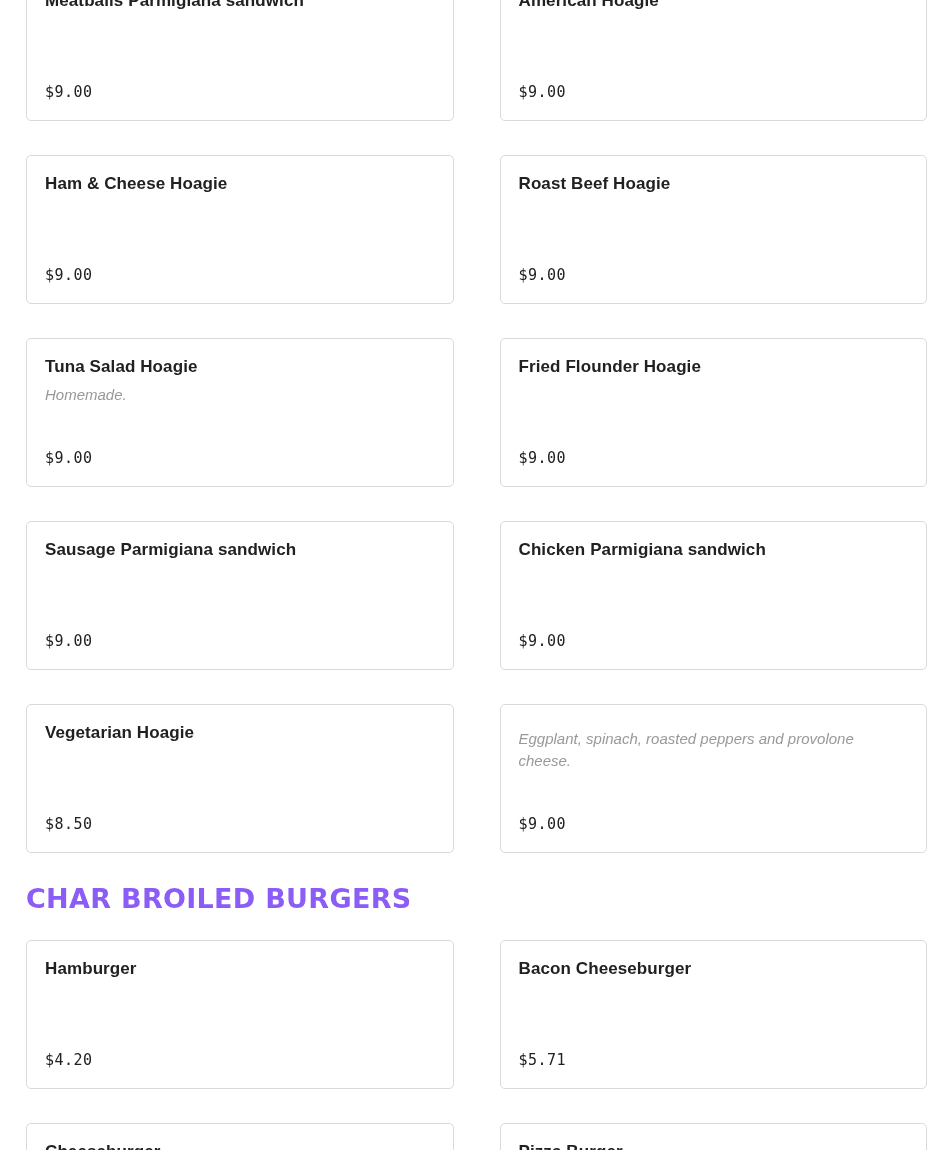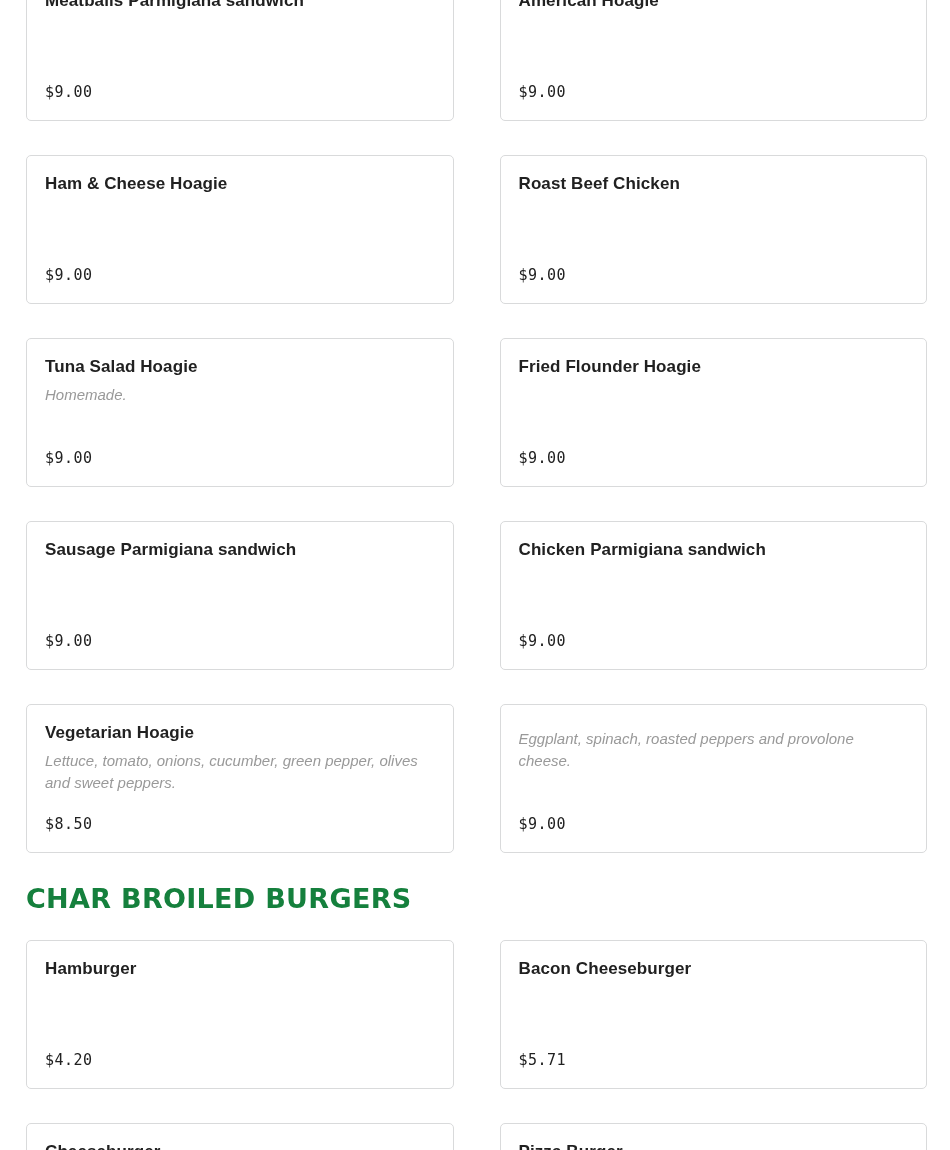--- a/index.html
+++ b/index.html
@@ -60,21 +60,21 @@
     color: #212121;
     letter-spacing: 0.5px;
   }
   .section-heading {
     margin: 32px 0 27px 0;
     font-family: "DejaVu Sans", "Liberation Sans", sans-serif;
     font-size: 27px;
     line-height: 28px;
     font-weight: 800;
     letter-spacing: 0.3px;
-    color: #15803d;
+    color: #8b5cf6;
     text-transform: uppercase;
   }
 </style>
 </head>
 <body>
 
 <main class="page">
   <div id="menu-root">
       <div class="cards">
         <article class="card">
@@ -86,21 +86,21 @@
     <h3 class="title">American Hoagie</h3>
 
     <div class="price">$9.00</div>
   </article>
         <article class="card">
     <h3 class="title">Ham &amp; Cheese Hoagie</h3>
 
     <div class="price">$9.00</div>
   </article>
         <article class="card">
-    <h3 class="title">Roast Beef Chicken</h3>
+    <h3 class="title">Roast Beef Hoagie</h3>
 
     <div class="price">$9.00</div>
   </article>
         <article class="card">
     <h3 class="title">Tuna Salad Hoagie</h3>
     <p class="desc">Homemade.</p>
     <div class="price">$9.00</div>
   </article>
         <article class="card">
     <h3 class="title">Fried Flounder Hoagie</h3>
@@ -112,21 +112,20 @@
 
     <div class="price">$9.00</div>
   </article>
         <article class="card">
     <h3 class="title">Chicken Parmigiana sandwich</h3>
 
     <div class="price">$9.00</div>
   </article>
         <article class="card">
     <h3 class="title">Vegetarian Hoagie</h3>
-    <p class="desc">Lettuce, tomato, onions, cucumber, green pepper, olives and sweet peppers.</p>
     <div class="price">$8.50</div>
   </article>
         <article class="card">
     <p class="desc">Eggplant, spinach, roasted peppers and provolone cheese.</p>
     <div class="price">$9.00</div>
   </article>
       </div>
       <h2 class="section-heading">CHAR BROILED BURGERS</h2>
       <div class="cards">
         <article class="card">

